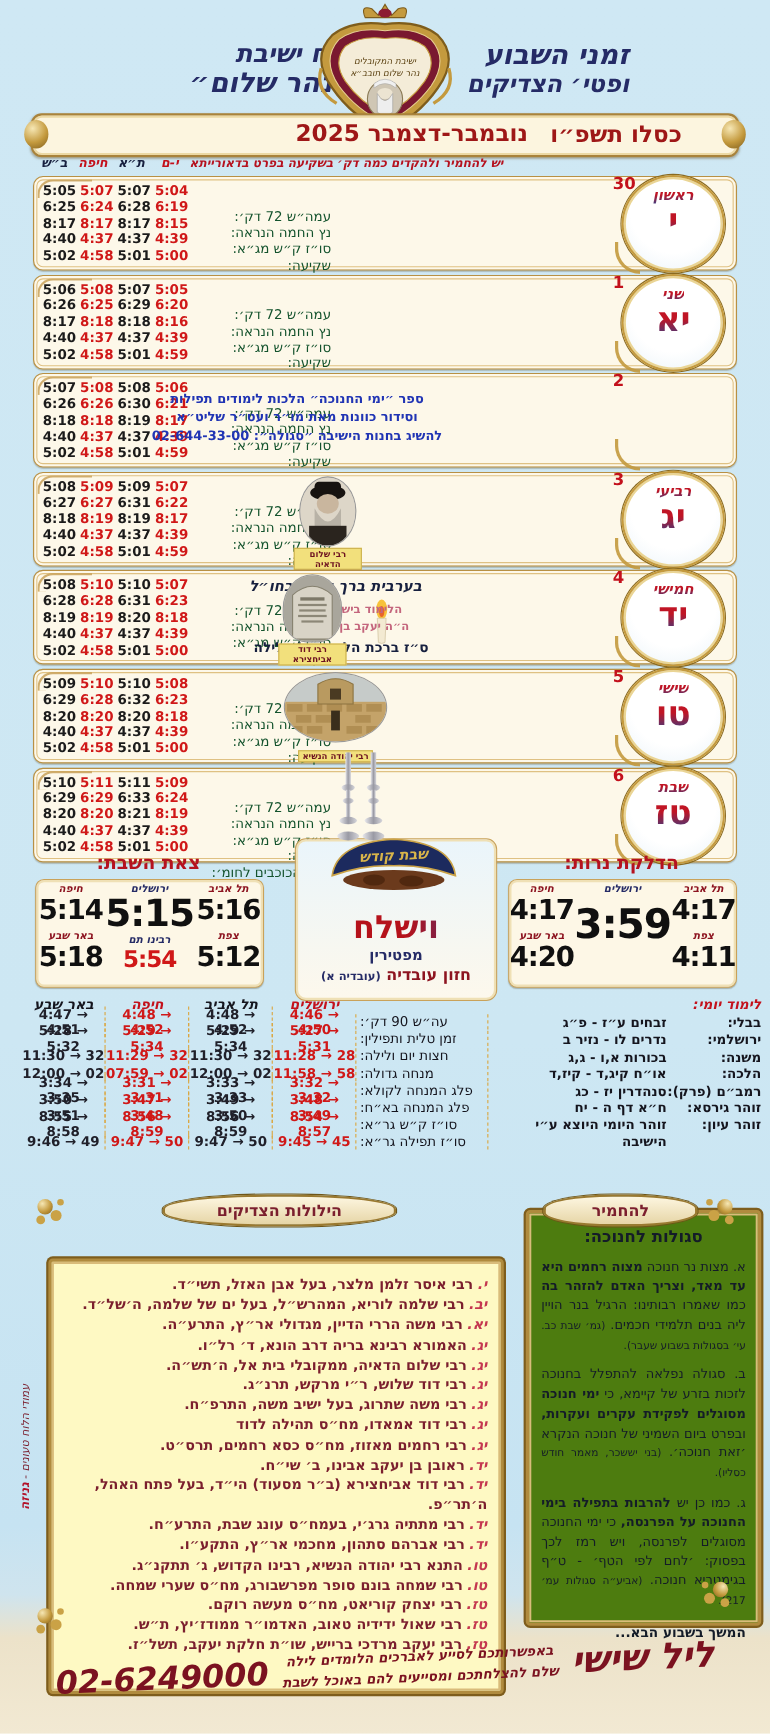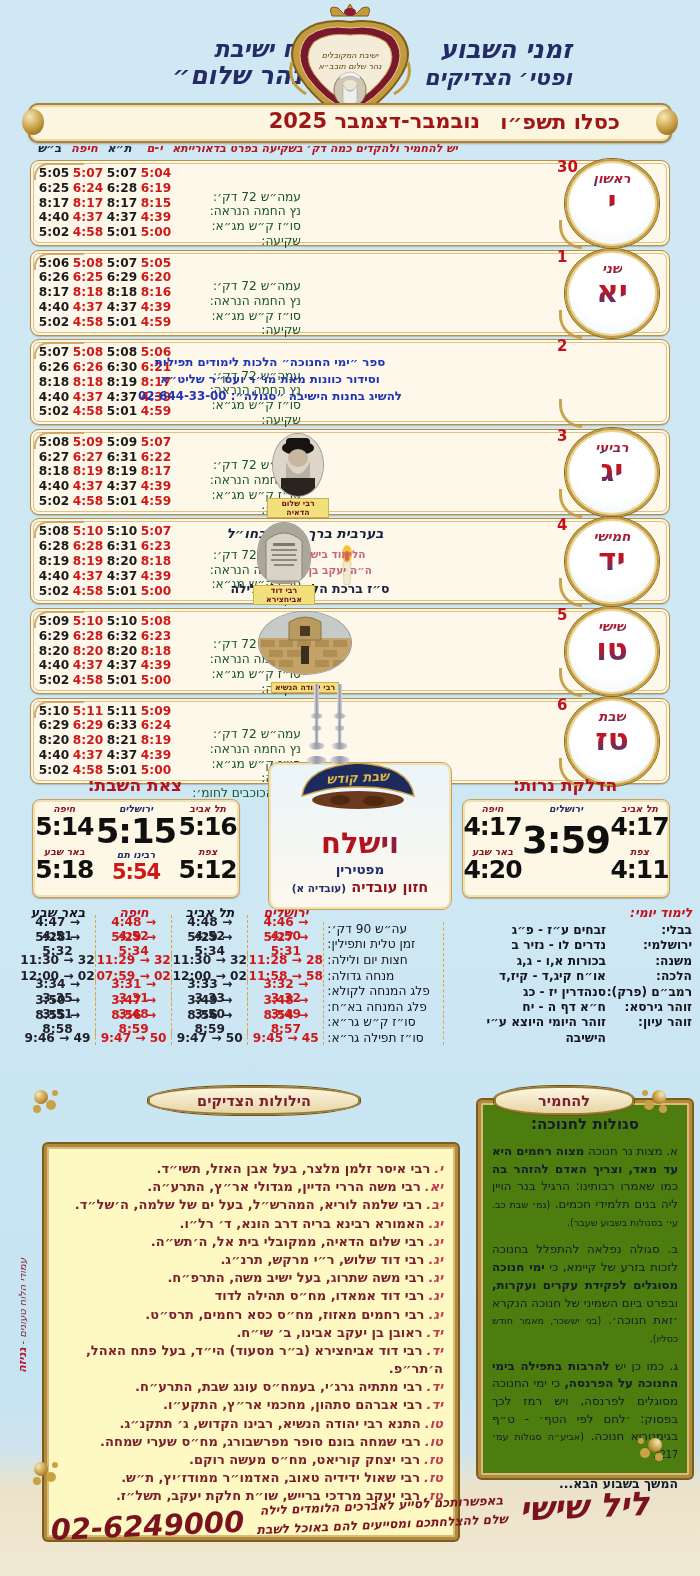--- a/index.html
+++ b/index.html
@@ -783,22 +783,22 @@
       <div class="litem">
         <span class="llabel">זוהר עיון:</span>
         <span class="lvalue">זוהר היומי היוצא ע״י הישיבה</span>
       </div>
     </div>
 </div>
 
 <div class="panel" id="panelL">
   <div id="hilu-list">
       <div class="hline"><span class="hdate">י.</span><span class="htext">רבי איסר זלמן מלצר, בעל אבן האזל, תשי״ד.</span></div>
+      <div class="hline"><span class="hdate">יב.</span><span class="htext">רבי שלמה לוריא, המהרש״ל, בעל ים של שלמה, ה׳של״ד.</span></div>
       <div class="hline"><span class="hdate">יא.</span><span class="htext">רבי משה הררי הדיין, מגדולי אר״ץ, התרע״ה.</span></div>
-      <div class="hline"><span class="hdate">יב.</span><span class="htext">רבי שלמה לוריא, המהרש״ל, בעל ים של שלמה, ה׳של״ד.</span></div>
       <div class="hline"><span class="hdate">יג.</span><span class="htext">האמורא רבינא בריה דרב הונא, ד׳ רל״ו.</span></div>
       <div class="hline"><span class="hdate">יג.</span><span class="htext">רבי שלום הדאיה, ממקובלי בית אל, ה׳תש״ה.</span></div>
       <div class="hline"><span class="hdate">יג.</span><span class="htext">רבי דוד שלוש, ר״י מרקש, תרנ״ג.</span></div>
       <div class="hline"><span class="hdate">יג.</span><span class="htext">רבי משה שתרוג, בעל ישיב משה, התרפ״ח.</span></div>
       <div class="hline"><span class="hdate">יג.</span><span class="htext">רבי דוד אמאדו, מח״ס תהילה לדוד</span></div>
       <div class="hline"><span class="hdate">יג.</span><span class="htext">רבי רחמים מאזוז, מח״ס כסא רחמים, תרס״ט.</span></div>
       <div class="hline"><span class="hdate">יד.</span><span class="htext">ראובן בן יעקב אבינו, ב׳ שי״ח.</span></div>
       <div class="hline"><span class="hdate">יד.</span><span class="htext">רבי דוד אביחצירא (ב״ר מסעוד) הי״ד, בעל פתח האהל, ה׳תר״פ.</span></div>
       <div class="hline"><span class="hdate">יד.</span><span class="htext">רבי מתתיה גרג׳י, בעמח״ס עונג שבת, התרע״ח.</span></div>
       <div class="hline"><span class="hdate">יד.</span><span class="htext">רבי אברהם סתהון, מחכמי אר״ץ, התקע״ו.</span></div>

